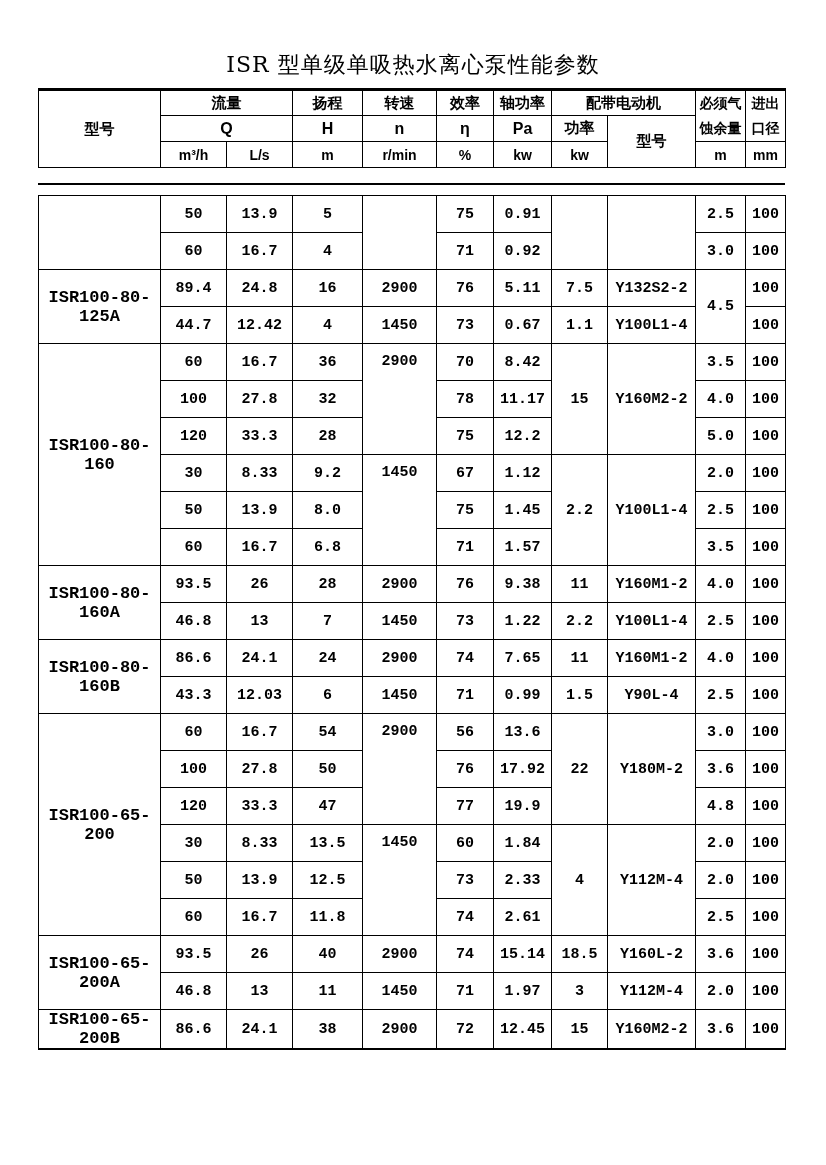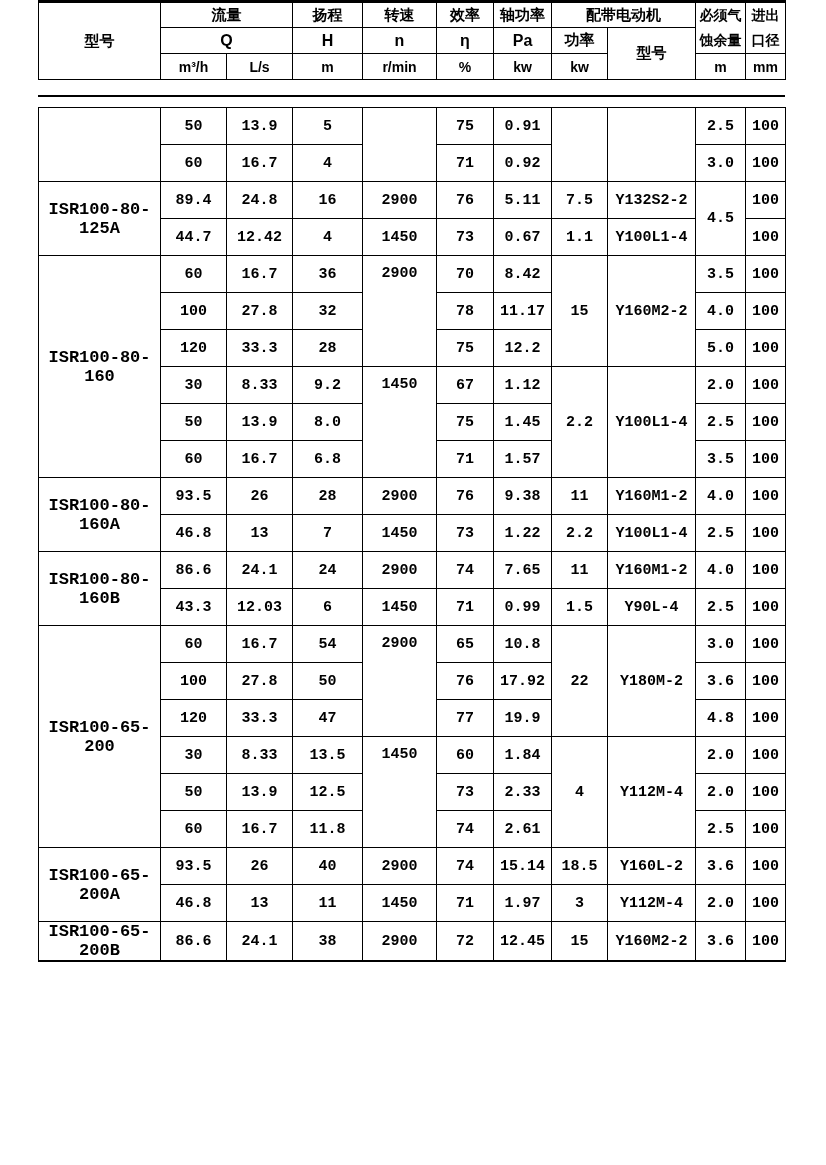--- a/index.html
+++ b/index.html
@@ -39,20 +39,21 @@
     font-family: "Liberation Mono", "DejaVu Sans Mono", monospace;
     font-size: 15px; font-weight: bold;
   }
   .tbl td.model { font-size: 17px; letter-spacing: 0; }
   .tbl td.vtop { vertical-align: top; padding-top: 9px; }
 </style>
 </head>
 <body>
 
 <div class="page">
+  <h1 class="title">ISR 型单级单吸热水离心泵性能参数</h1>
 
   <div class="content">
 
     <table class="hdr">
       <colgroup>
         <col style="width:122px">
           <col style="width:66px">
           <col style="width:66px">
         <col style="width:70px">
           <col style="width:74px">
@@ -276,22 +277,22 @@
         <td>2.5</td>
         <td>100</td>
       </tr>
 
       <tr>
         <td rowspan="6" class="model">ISR100-65-200</td>
         <td>60</td>
         <td>16.7</td>
         <td>54</td>
         <td rowspan="3" class="vtop">2900</td>
-        <td>65</td>
-        <td>10.8</td>
+        <td>56</td>
+        <td>13.6</td>
         <td rowspan="3">22</td>
         <td rowspan="3">Y180M-2</td>
         <td>3.0</td>
         <td>100</td>
       </tr>
       <tr>
         <td>100</td>
         <td>27.8</td>
         <td>50</td>
         <td>76</td>

